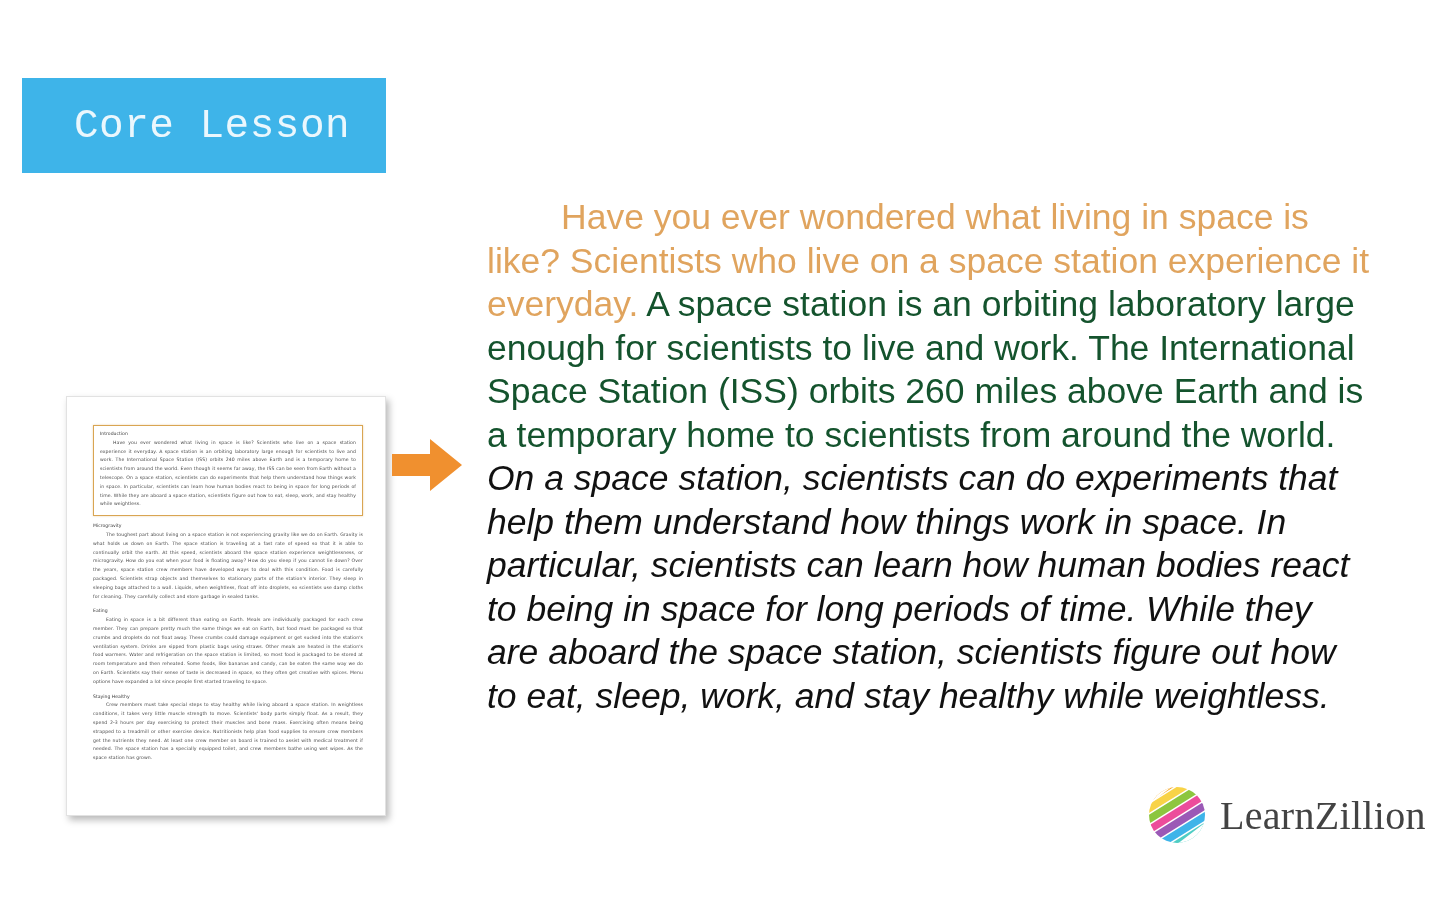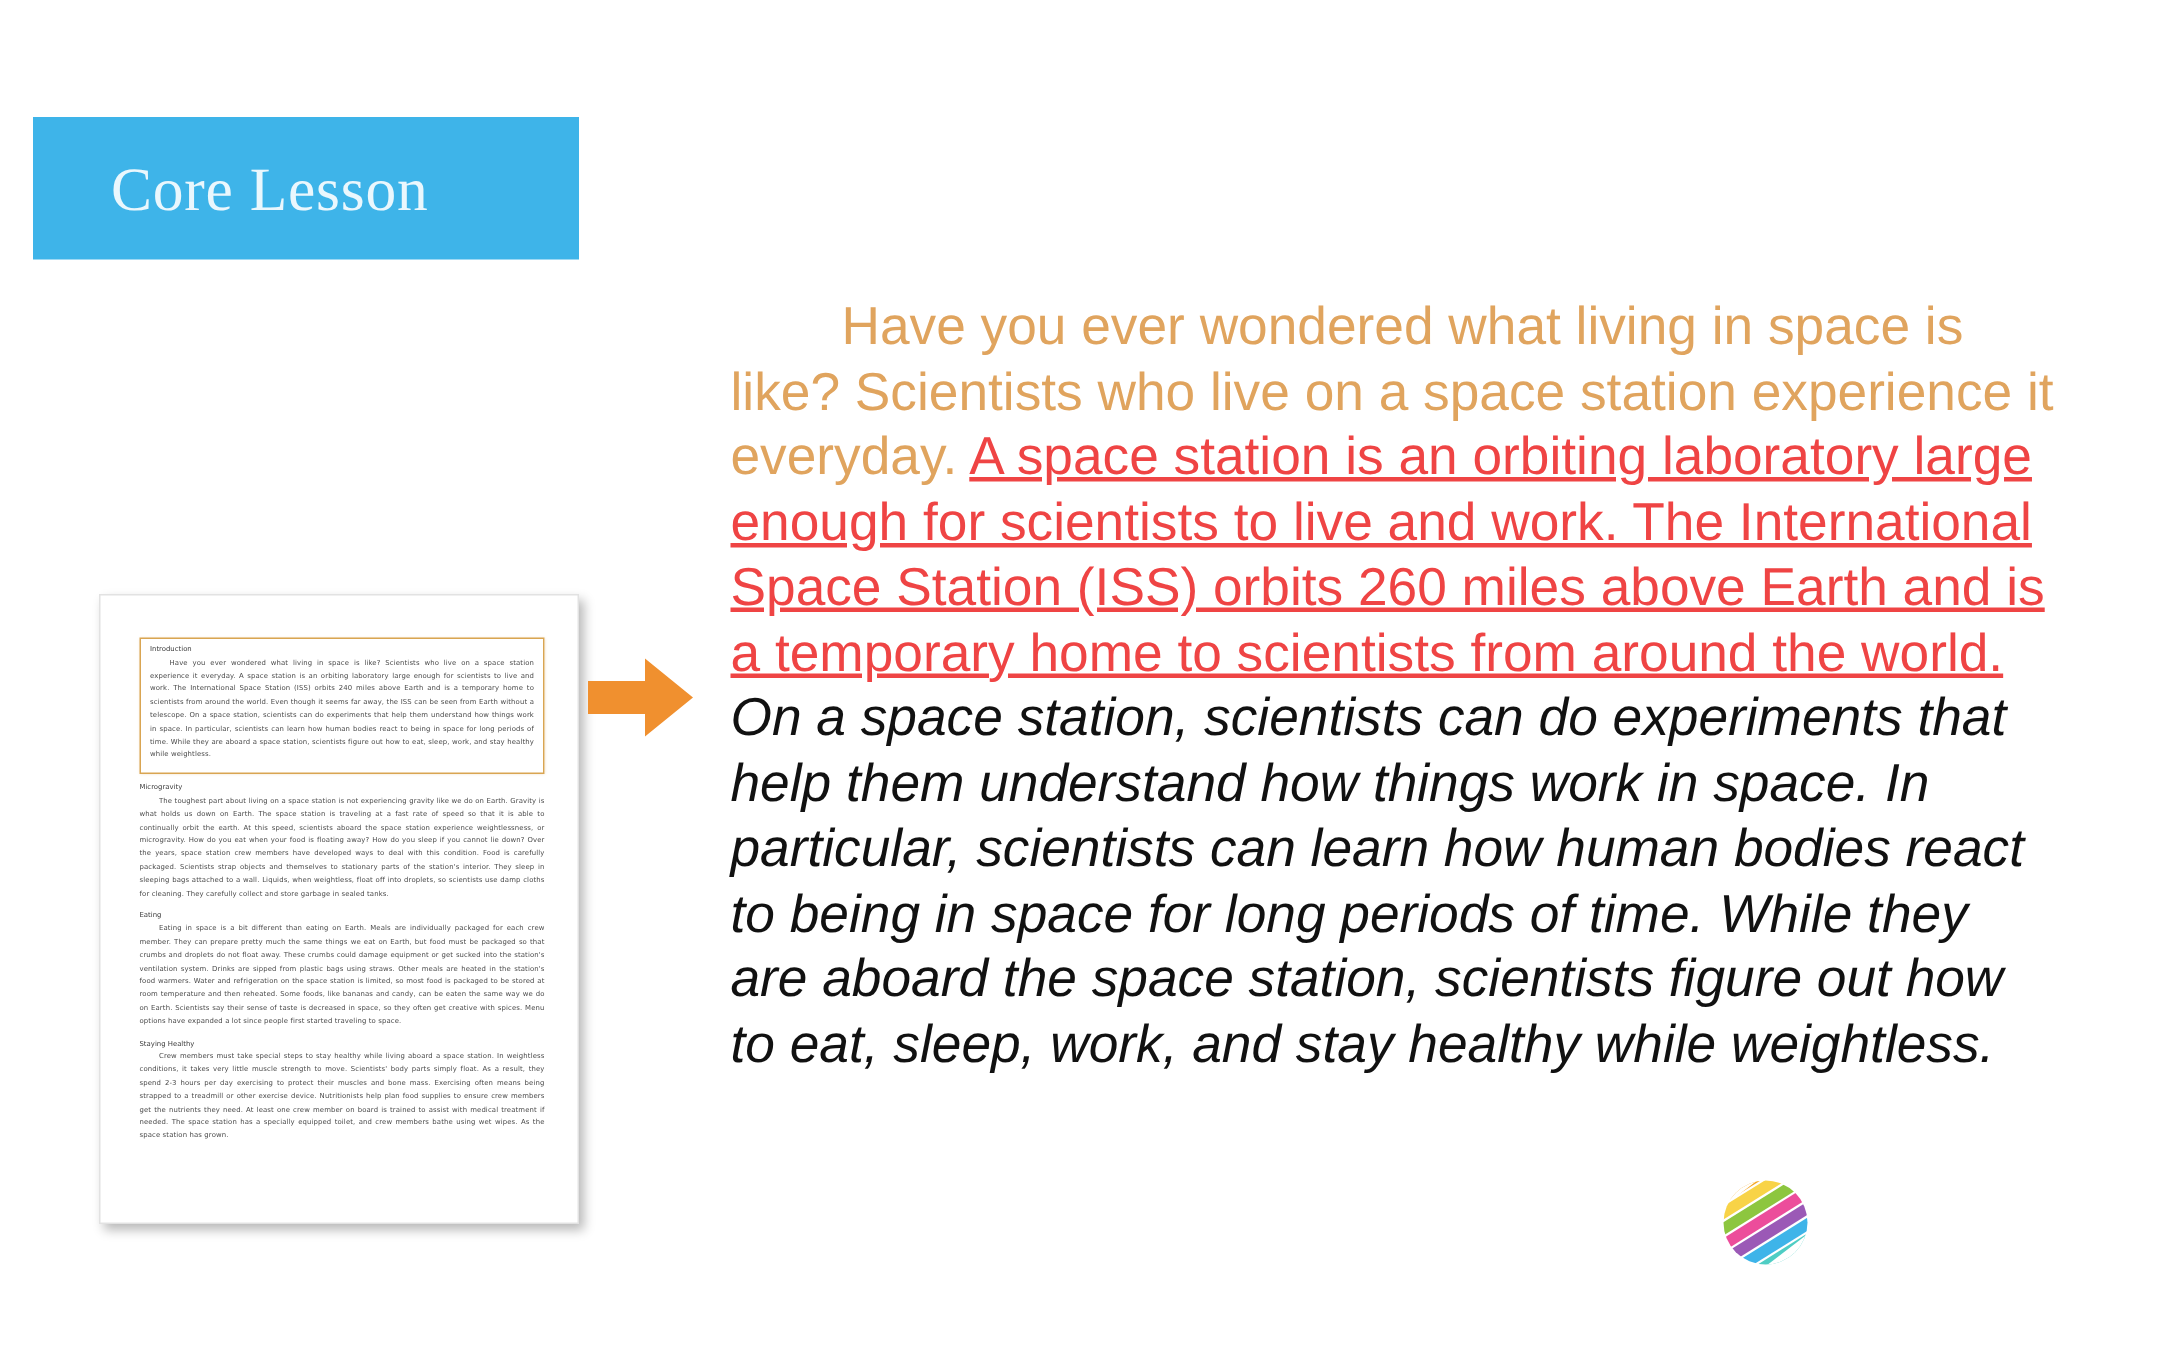--- a/index.html
+++ b/index.html
@@ -26,21 +26,21 @@
     background: #3EB4E9;
     display: flex;
     align-items: center;
   }
   #title-banner .title-text {
     color: #eaf7fd;
     font-size: 41px;
     font-weight: 400;
     letter-spacing: 0.5px;
     padding-left: 52px;
-    font-family: Liberation Serif, serif;
+    font-family: Liberation Mono, monospace;
   }
 
   
   #doc-thumbnail {
     position: absolute;
     left: 66px;
     top: 396px;
     width: 318px;
     height: 418px;
     background: #ffffff;
@@ -97,21 +97,21 @@
     width: 884px;
     font-size: 35.5px;
     line-height: 43.5px;
     color: #1a1a1a;
     font-family: "Liberation Sans", sans-serif;
     text-align: left;
     font-weight: 400;
   }
   #passage .indent { display: inline-block; width: 74px; }
   .seg-orange { color: #E0A45E; }
-  .seg-blue   { color: #ef4444; text-decoration: underline; }
+  .seg-blue   { color: #14532d; }
   .seg-black  { color: #111111; font-style: italic; }
 
   
   #logo {
     position: absolute;
     left: 1148px;
     top: 784px;
     height: 62px;
     display: flex;
     align-items: center;
@@ -192,13 +192,14 @@
         <rect x="-16" y="32" width="92" height="7.5" fill="#9B59B6"></rect>
         <rect x="-16" y="41" width="92" height="7.5" fill="#3EB4E9"></rect>
         <rect x="-16" y="50" width="92" height="8" fill="#4ECDC4"></rect>
       </g>
       <g fill="#ffffff">
         <polygon points="-4,-4 30,-4 -4,22"></polygon>
         <polygon points="58,62 24,62 58,36"></polygon>
       </g>
     </g>
   </svg>
+  <span id="logo-word">LearnZillion</span>
 </div>
 
 </body></html>

